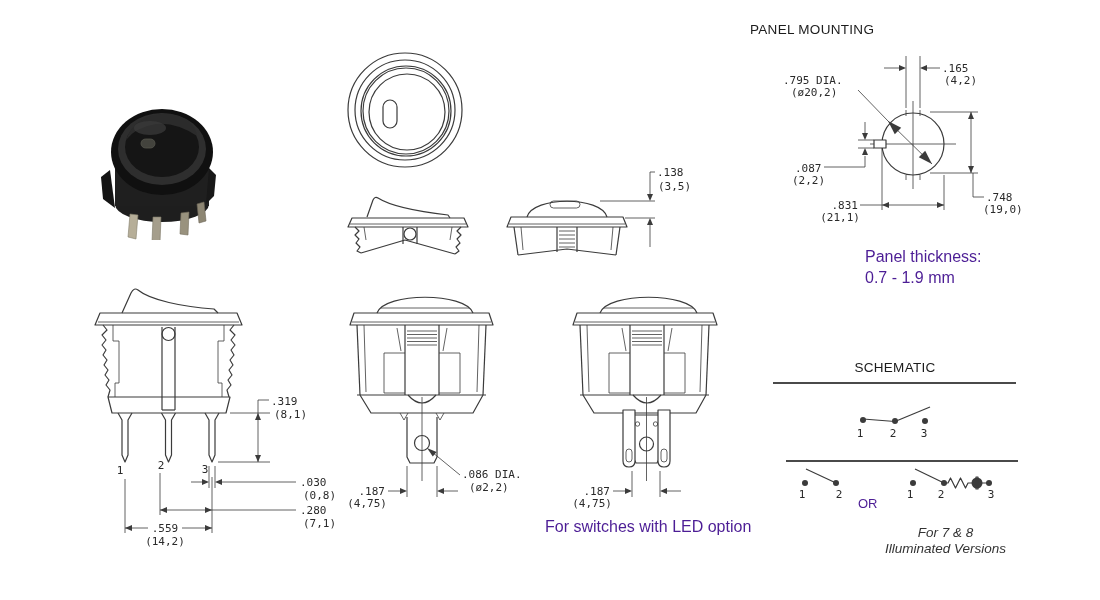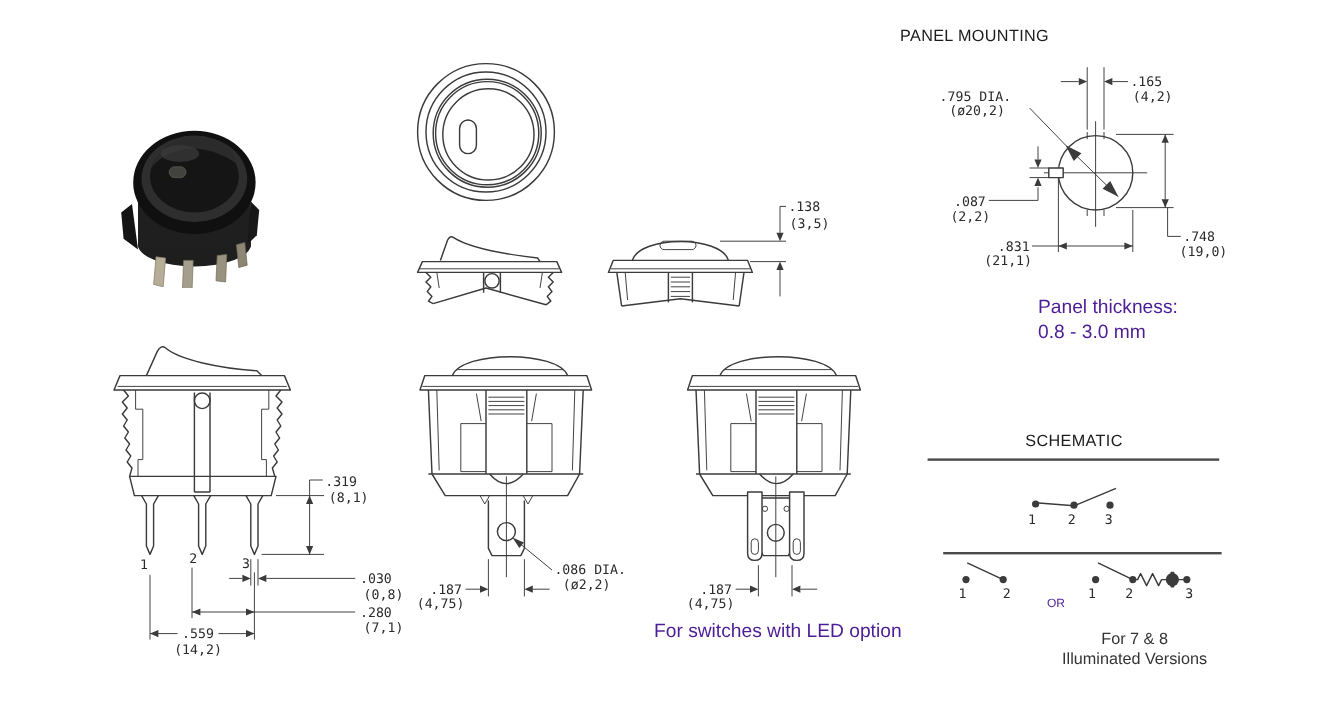--- a/index.html
+++ b/index.html
@@ -1,21 +1,21 @@
 <!DOCTYPE html>
 <html><head>
 <meta charset="utf-8">
 <style>
   html,body{margin:0;padding:0;background:#fff;}
   #stage{position:relative;width:1100px;height:600px;background:#fff;overflow:hidden;
          font-family:"Liberation Sans",sans-serif;color:#2a2a2a;}
   .abs{position:absolute;}
   .heading{font-size:13.5px;font-weight:normal;color:#1c1c1c;letter-spacing:.3px;}
   .caption{font-size:16px;color:#4c1d95;line-height:21px;}
-  .caption-sm{font-size:13.5px;color:#333;line-height:16px;text-align:center;}
+  .caption-sm{font-size:13.5px;color:#333;line-height:16px;text-align:center;font-style:italic;}
   .rule{background:#4a4a4a;height:2px;}
   svg{display:block;}
   .draw line,.draw path,.draw circle,.draw polyline,.draw polygon,.draw rect{
       stroke:#3b3b3b;stroke-width:1.2;fill:none;stroke-linejoin:round;}
   .draw .thin{stroke-width:.8;}
   .draw .solid{fill:#3b3b3b;stroke:none;}
   .draw .white{fill:#ffffff;}
   .dim{font:11px "DejaVu Sans Mono",monospace;fill:#2a2a2a;stroke:none;}
   .mid{text-anchor:middle;} .end{text-anchor:end;}
 </style>
@@ -165,21 +165,21 @@
       <polygon points="112,157 119,154 119,160" class="solid"></polygon>
       <polygon points="174,157 167,154 167,160" class="solid"></polygon>
       <line x1="90" y1="157" x2="112" y2="157" class="thin"></line>
       <text class="dim end" x="88" y="161">.831</text>
       <text class="dim end" x="90" y="173">(21,1)</text>
     </g>
   </svg>
 
   <div class="abs caption" style="left:865px;top:246px">
     <div>Panel thickness:</div>
-    <div>0.8 - 3.0 mm</div>
+    <div>0.7 - 1.9 mm</div>
   </div>
 
   <svg class="abs draw" style="left:88px;top:283px" width="262" height="272" viewBox="0 0 262 272">
     <g>
       <path d="M34,30 L43,10 Q46,4 50,7 C62,17 95,24 126,26 L130,30"></path>
     </g>
     <g>
       <polygon points="7,42 12,30 149,30 154,42"></polygon>
       <line x1="10" y1="39" x2="151" y2="39" class="thin"></line>
     </g>
@@ -374,20 +374,20 @@
     <circle cx="8" cy="18" r="3" class="solid"></circle>
     <circle cx="39" cy="18" r="3" class="solid"></circle>
     <circle cx="72" cy="18" r="5.5" class="solid"></circle>
     <rect x="71" y="12" width="2" height="12" fill="#ffffff" stroke="none"></rect>
     <circle cx="84" cy="18" r="3" class="solid"></circle>
     <text class="dim mid" x="5" y="33">1</text>
     <text class="dim mid" x="36" y="33">2</text>
     <text class="dim mid" x="86" y="33">3</text>
   </svg>
 
-  <div class="abs caption" style="left:858px;top:493px;width:44px;text-align:center;font-size:10px">OR</div>
+  <div class="abs caption" style="left:858px;top:493px;width:44px;font-size:13px">OR</div>
 
   <div class="abs caption-sm" style="left:868px;top:525px;width:155px">
     <div>For 7 &amp; 8</div>
     <div>Illuminated Versions</div>
   </div>
 
 </div>
 
 </body></html>

